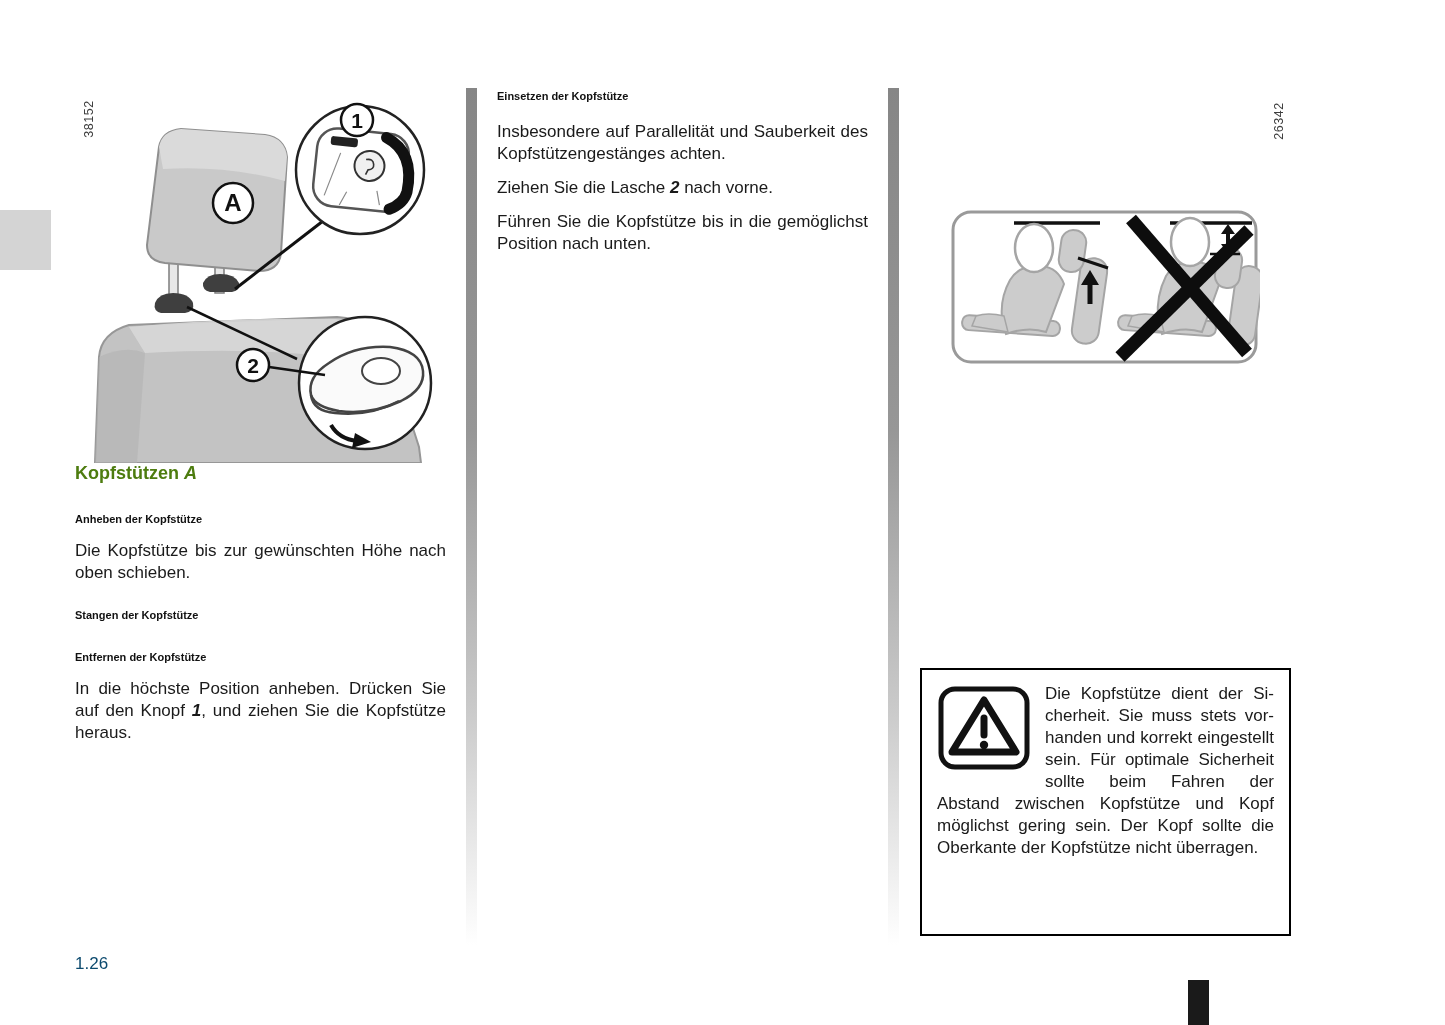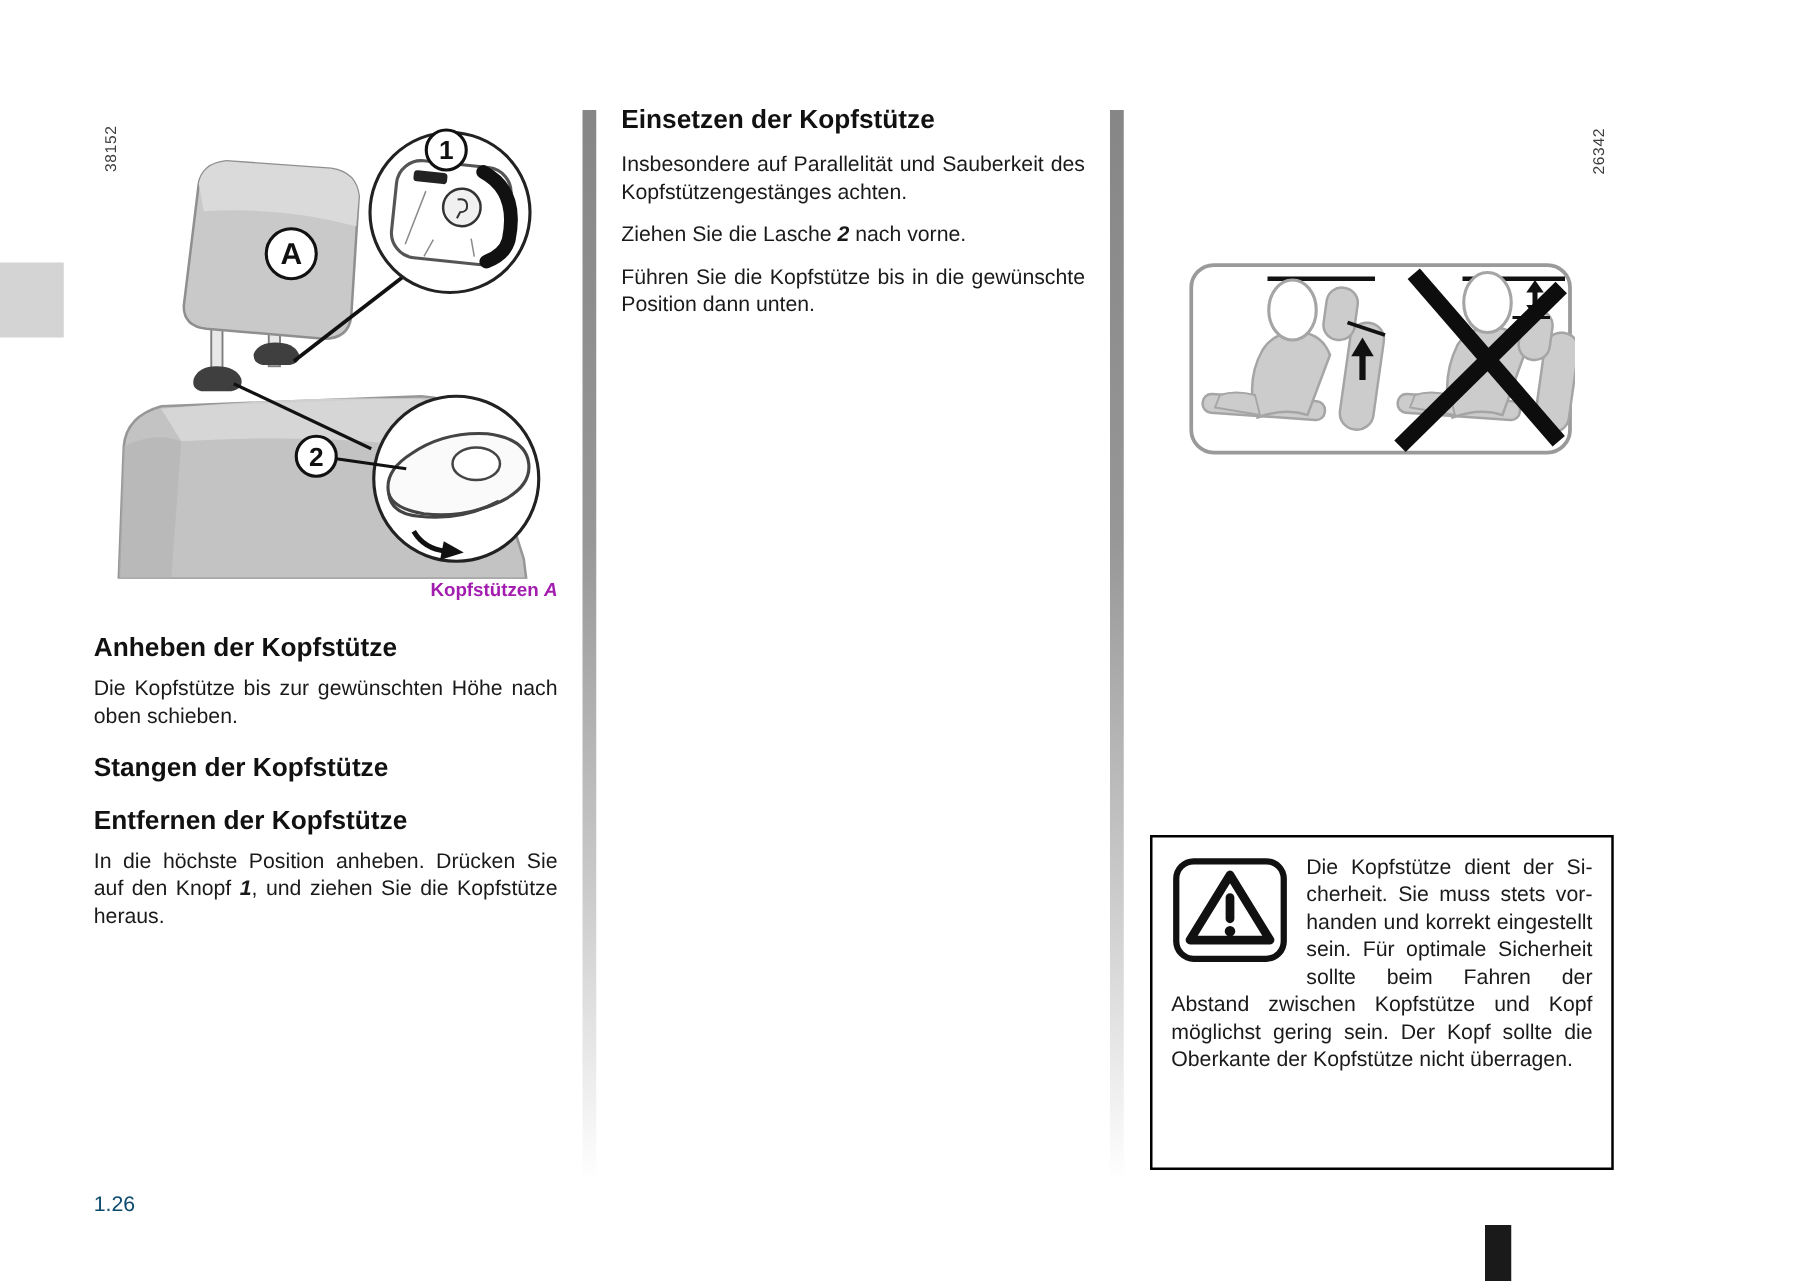--- a/index.html
+++ b/index.html
@@ -42,22 +42,22 @@
   .divider-1 { left:466px; }
   .divider-2 { left:888px; }
 
   .fig-left  { position:absolute; left:85px;  top:95px;  width:350px; height:368px; }
   .fig-right { position:absolute; left:950px; top:206px; width:310px; height:162px; }
 
   .col { position:absolute; width:371px; font-size:17px; line-height:22px; text-align:justify; }
   .col-left { left:75px;  top:462px; }
   .col-mid  { left:497px; top:85px;  }
 
-  h2.sec-head { font-size:15px; font-weight:bold; text-align:right; margin:0 0 24px 0; color:#a21caf; }
-  h3.sub-head { font-size:21px; font-weight:bold; text-align:left; margin:0 0 10px 0; color:#111; }
+  h2.sec-head { font-size:18px; font-weight:bold; text-align:left; margin:0 0 24px 0; color:#4d7c0f; }
+  h3.sub-head { font-size:11px; font-weight:bold; text-align:left; margin:0 0 10px 0; color:#111; }
   .section { margin-bottom:20px; }
   .col p { margin:0 0 12px 0; }
   .ref-num { font-weight:bold; font-style:italic; }
   .em-italic { font-style:italic; }
 
   .warning-box {
     position:absolute; left:920px; top:668px; width:371px; height:268px;
     border:2px solid #000; background:#fff;
     padding:13px 15px;
     font-size:17px; line-height:22px; text-align:justify;
@@ -140,21 +140,21 @@
       <p><span>In die höchste Position anheben. Drücken Sie auf den Knopf </span><span class="ref-num">1</span><span>, und ziehen Sie die Kopfstütze heraus.</span></p>
     </div>
   </div>
 
   <div class="divider divider-1"></div>
 
   <div class="col col-mid">
     <h3 class="sub-head" style="margin-bottom:14px">Einsetzen der Kopfstütze</h3>
     <p>Insbesondere auf Parallelität und Sauberkeit des Kopfstützengestänges achten.</p>
     <p><span>Ziehen Sie die Lasche </span><span class="ref-num">2</span><span> nach vorne.</span></p>
-    <p>Führen Sie die Kopfstütze bis in die ge­wünschte Position dann unten.</p>
+    <p>Führen Sie die Kopfstütze bis in die ge­möglichst Position nach unten.</p>
   </div>
 
   <div class="divider divider-2"></div>
 
   <svg class="fig-right" viewBox="0 0 310 162" aria-hidden="true">
     <rect x="3" y="6" width="303" height="150" rx="18" fill="#fff" stroke="#9a9a9a" stroke-width="3"></rect>
 
     <g>
       <line x1="64" y1="17" x2="150" y2="17" stroke="#111" stroke-width="3.5"></line>
       <rect x="12" y="112" width="98" height="15" rx="7" fill="#ccc" stroke="#a5a5a5" stroke-width="2" transform="rotate(4 60 120)"></rect>

